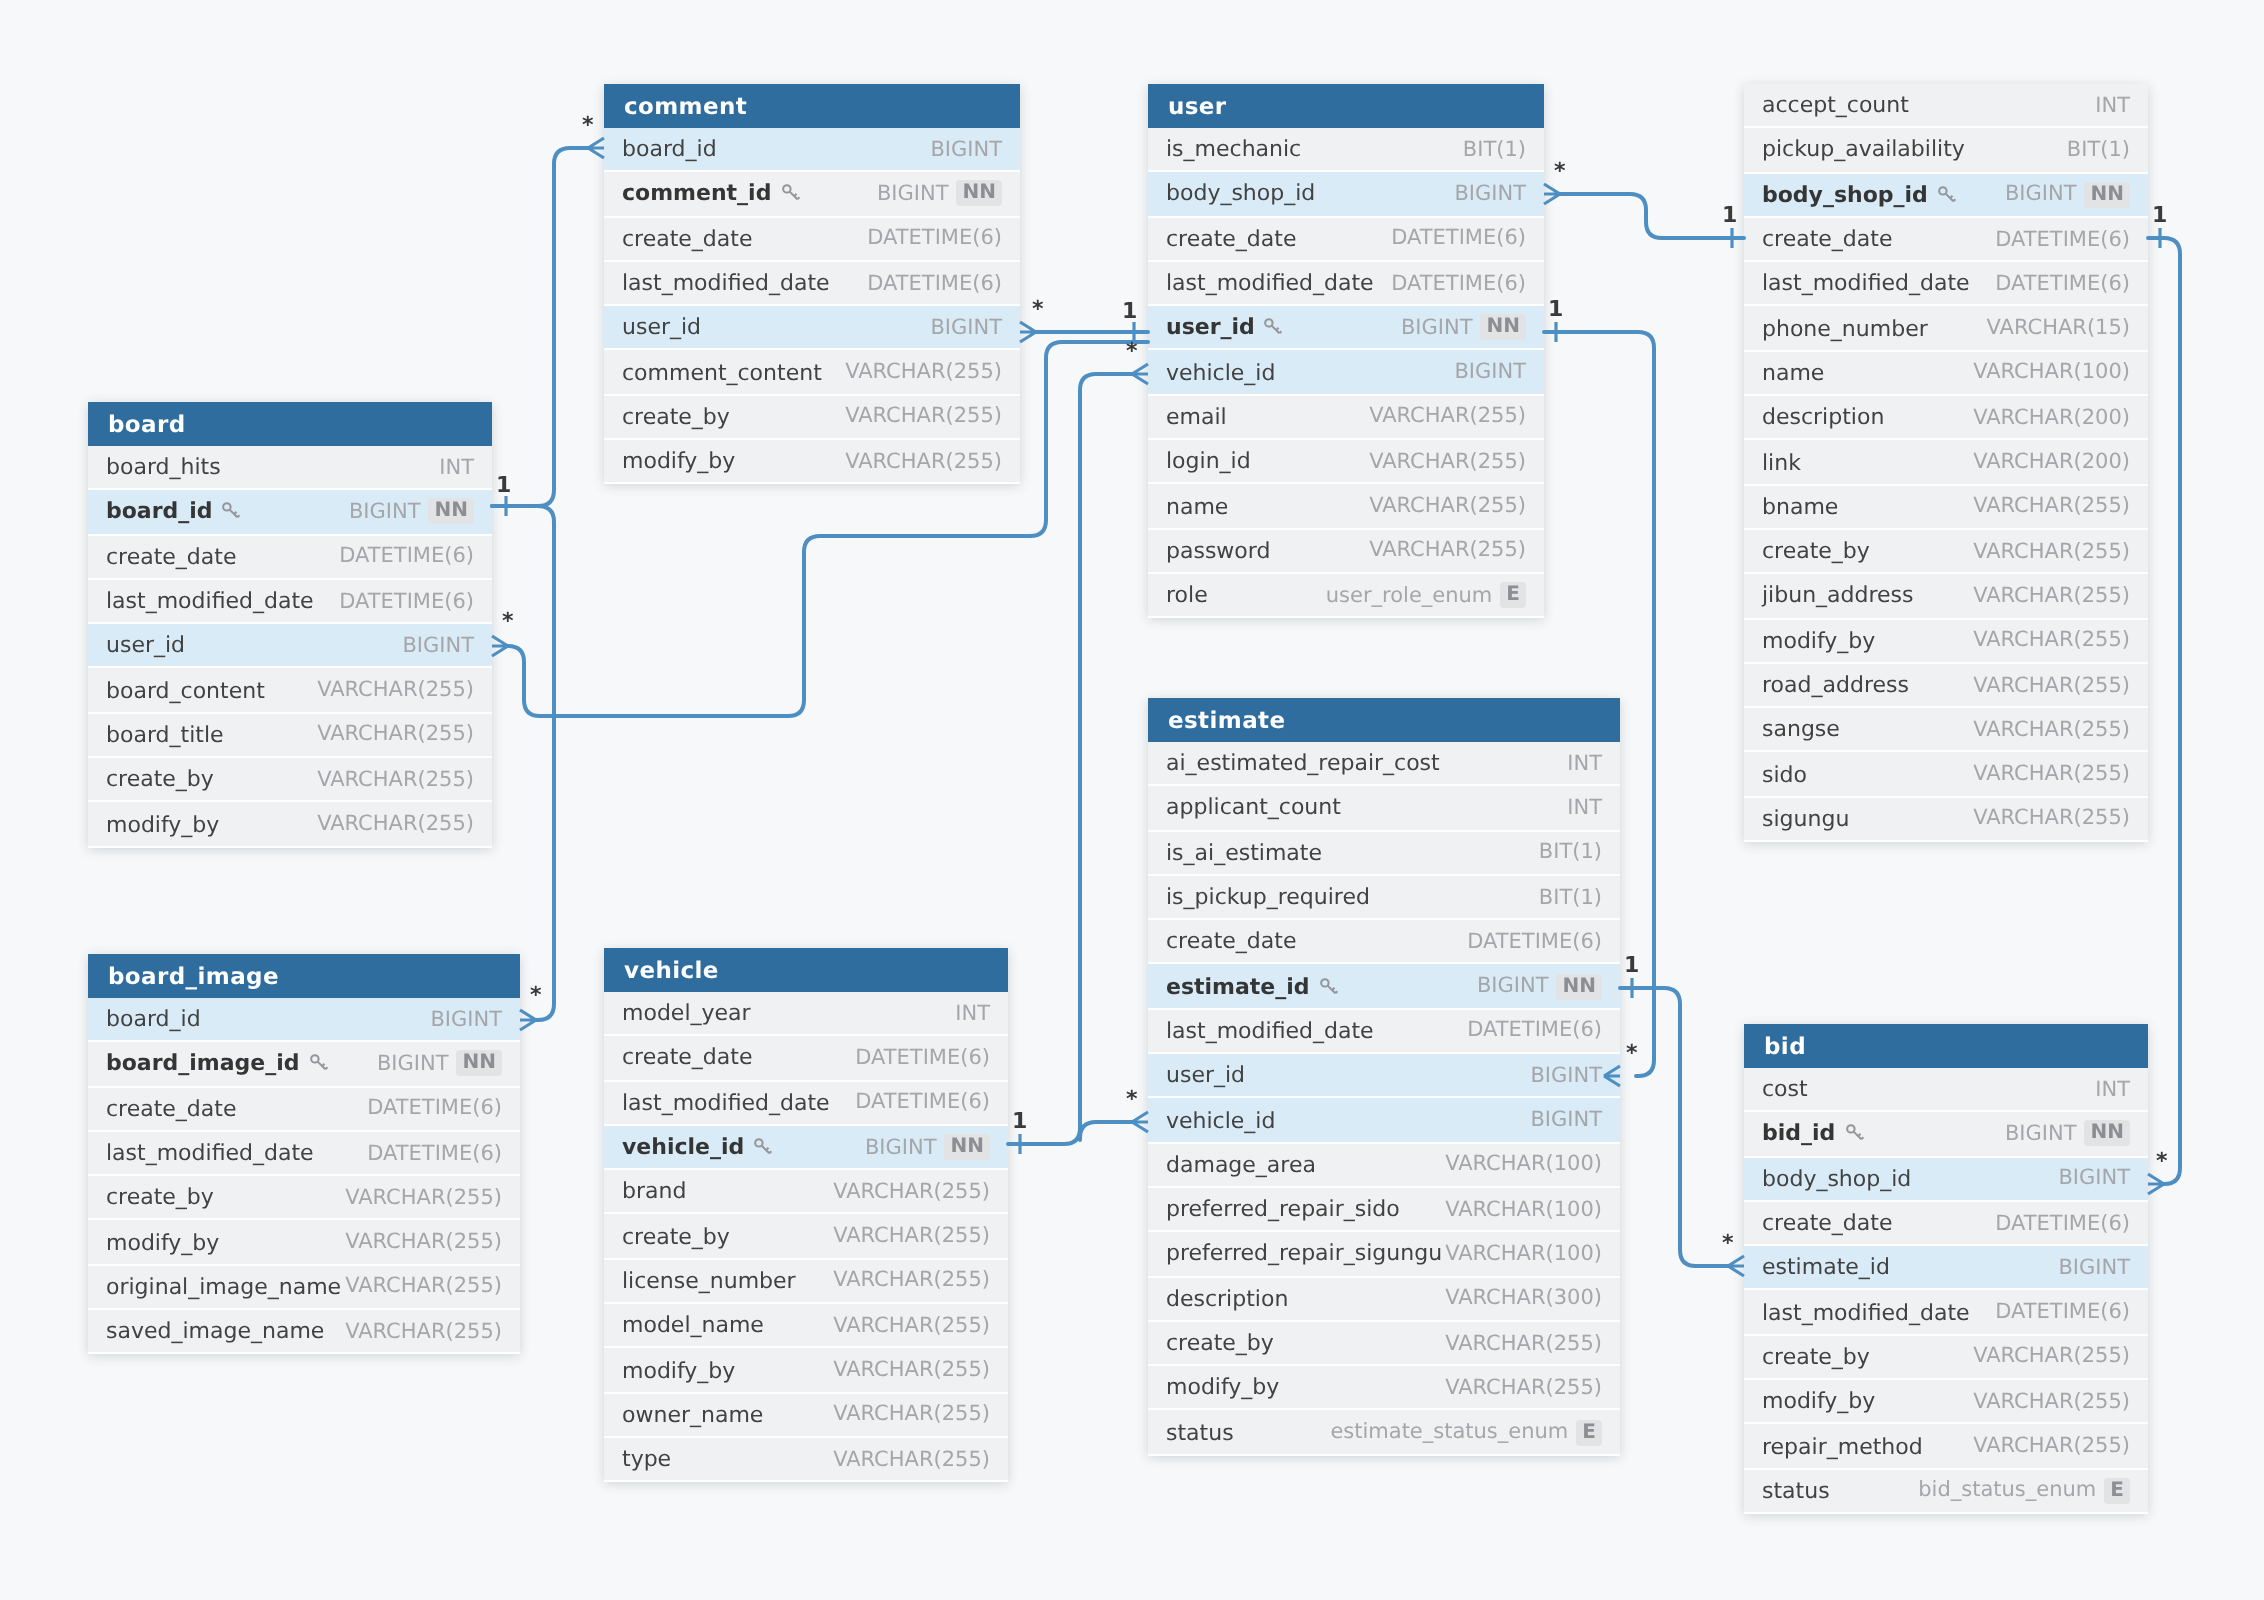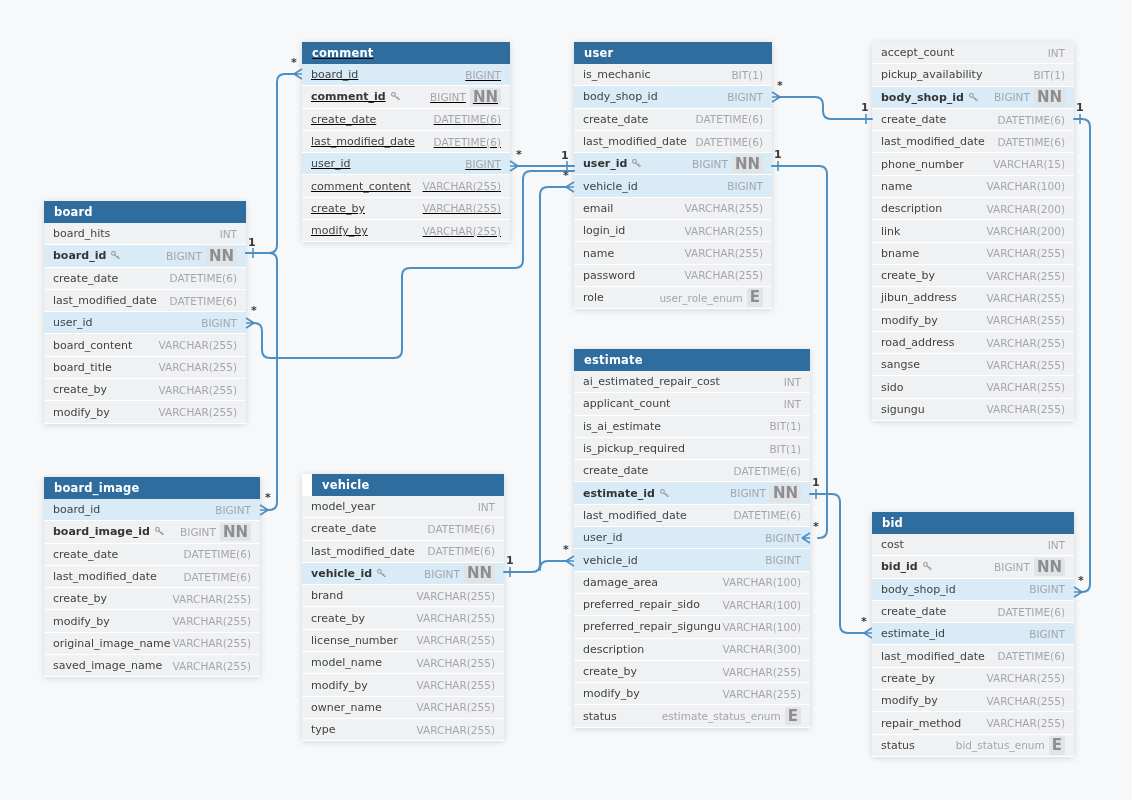--- a/index.html
+++ b/index.html
@@ -30,21 +30,21 @@
   .cname{
     font-size:11px;color:#424242;display:flex;align-items:center;gap:4px;
     white-space:nowrap;
   }
   .row.pk .cname{font-weight:bold;color:#353535;}
   .ctype{
     font-size:10.5px;color:#a5a6a9;display:flex;align-items:center;gap:4px;
     white-space:nowrap;
   }
   .badge{
-    background:#e2e3e5;color:#8d8e91;font-size:15px;font-weight:bold;
+    background:#e2e3e5;color:#8d8e91;font-size:10px;font-weight:bold;
     padding:1px 3px;border-radius:2px;line-height:1.1;
   }
   .key{width:11px;height:11px;flex:0 0 auto;}
   .card-label{
     font-size:11px;font-weight:bold;fill:#3a3a3a;
     font-family:"DejaVu Sans","Liberation Sans",sans-serif;
   }
 </style>
 </head>
 <body>
@@ -128,21 +128,21 @@
         </div>
         <div class="row">
           <span class="cname">original_image_name</span>
           <span class="ctype">VARCHAR(255)</span>
         </div>
         <div class="row">
           <span class="cname">saved_image_name</span>
           <span class="ctype">VARCHAR(255)</span>
         </div>
       </div>
-      <div class="table" style="left: 302px; top: 42px; width: 208px; text-decoration: underline;">
+      <div class="table" style="left: 302px; top: 42px; width: 208px;">
         <div class="thead" style="background: rgb(46, 109, 158);">
           <span>comment</span>
         </div>
         <div class="row hl">
           <span class="cname">board_id</span>
           <span class="ctype">BIGINT</span>
         </div>
         <div class="row pk">
           <span class="cname">comment_id<svg class="key" viewBox="0 0 16 16">
               <circle cx="5" cy="5" r="2.7" fill="none" stroke="#95969a" stroke-width="1.5"></circle>
@@ -169,21 +169,21 @@
         <div class="row">
           <span class="cname">create_by</span>
           <span class="ctype">VARCHAR(255)</span>
         </div>
         <div class="row">
           <span class="cname">modify_by</span>
           <span class="ctype">VARCHAR(255)</span>
         </div>
       </div>
       <div class="table" style="left: 302px; top: 474px; width: 202px;">
-        <div class="thead" style="background: rgb(46, 109, 158); margin-left: 10px;">
+        <div class="thead" style="background: rgb(46, 109, 158);">
           <span>vehicle</span>
         </div>
         <div class="row">
           <span class="cname">model_year</span>
           <span class="ctype">INT</span>
         </div>
         <div class="row">
           <span class="cname">create_date</span>
           <span class="ctype">DATETIME(6)</span>
         </div>

